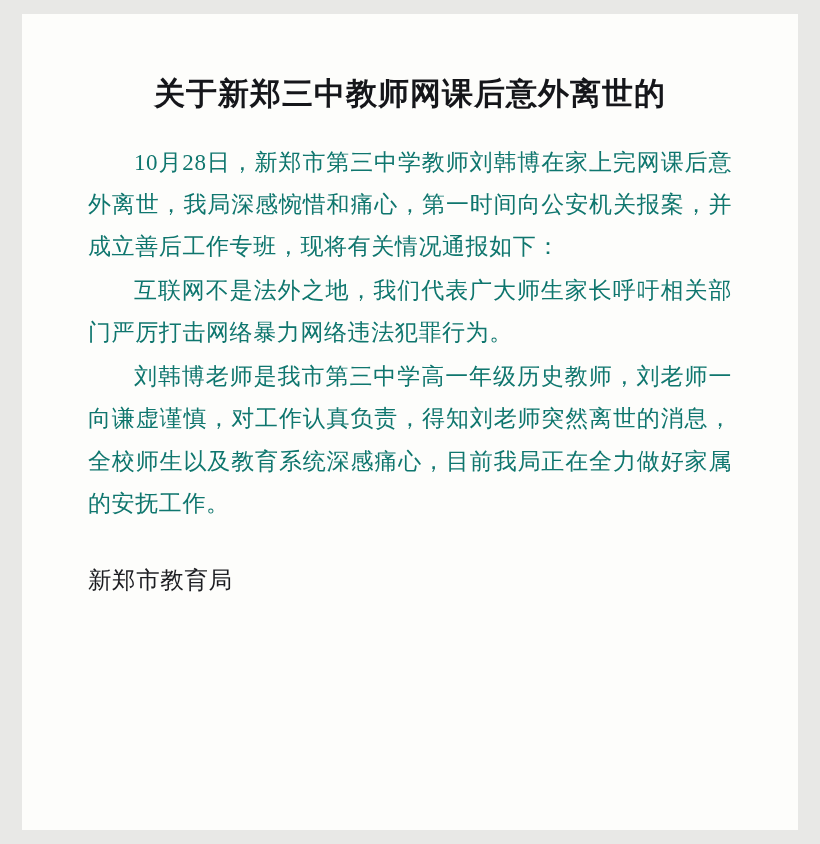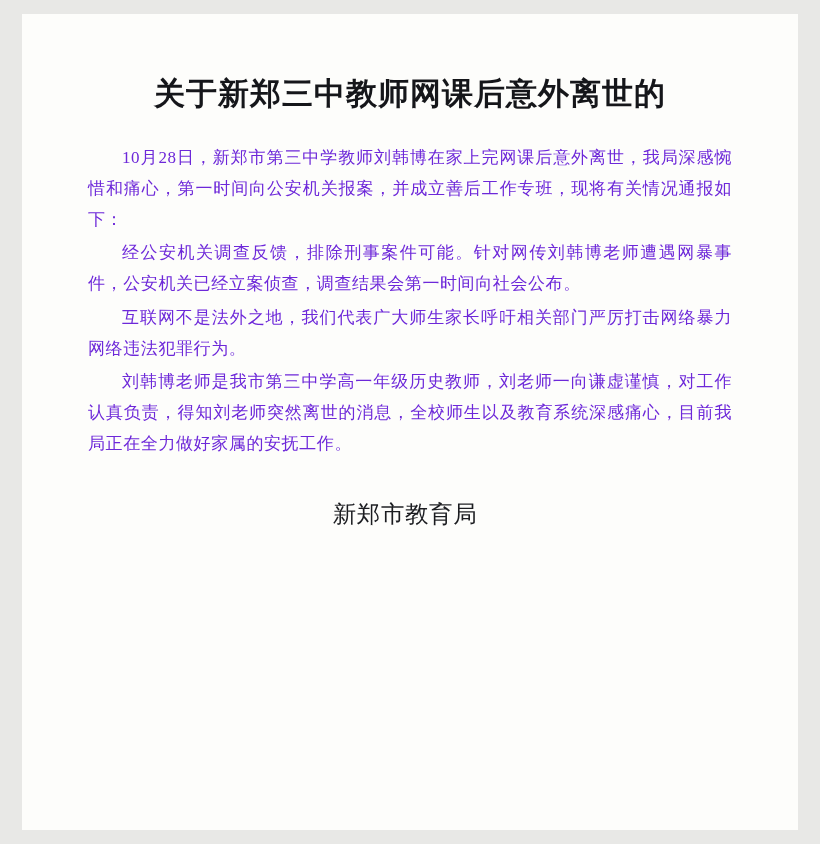--- a/index.html
+++ b/index.html
@@ -30,52 +30,51 @@
     line-height: 1.42;
     color: #15161a;
     letter-spacing: 1px;
     margin: 0 0 26px 0;
     font-family: "Liberation Serif", "DejaVu Serif", serif;
   }
   .notice-title .title-line {
     display: block;
   }
   .body-text {
-    font-size: 17px;
+    font-size: 23px;
     line-height: 1.83;
-    color: #6d28d9;
+    color: #0f766e;
     letter-spacing: 0.6px;
     text-align: justify;
     text-justify: inter-ideograph;
   }
   .para {
     margin: 0 0 2px 0;
     text-indent: 2em;
   }
   .signature {
     margin-top: 34px;
-    text-align: center;
+    text-align: left;
     font-size: 23.5px;
     line-height: 1.8;
     color: #1b1c20;
     letter-spacing: 0.6px;
     padding-right: 10px;
   }
 </style>
 </head>
 <body>
 
 <div class="page">
 
   <h1 class="notice-title">
     <span class="title-line">关于新郑三中教师网课后意外离世的</span>
   </h1>
 
   <div class="body-text">
     <p class="para">10月28日，新郑市第三中学教师刘韩博在家上完网课后意外离世，我局深感惋惜和痛心，第一时间向公安机关报案，并成立善后工作专班，现将有关情况通报如下：</p>
-    <p class="para">经公安机关调查反馈，排除刑事案件可能。针对网传刘韩博老师遭遇网暴事件，公安机关已经立案侦查，调查结果会第一时间向社会公布。</p>
     <p class="para">互联网不是法外之地，我们代表广大师生家长呼吁相关部门严厉打击网络暴力网络违法犯罪行为。</p>
     <p class="para">刘韩博老师是我市第三中学高一年级历史教师，刘老师一向谦虚谨慎，对工作认真负责，得知刘老师突然离世的消息，全校师生以及教育系统深感痛心，目前我局正在全力做好家属的安抚工作。</p>
   </div>
 
   <div class="signature">新郑市教育局</div>
 
 </div>
 
 </body></html>

